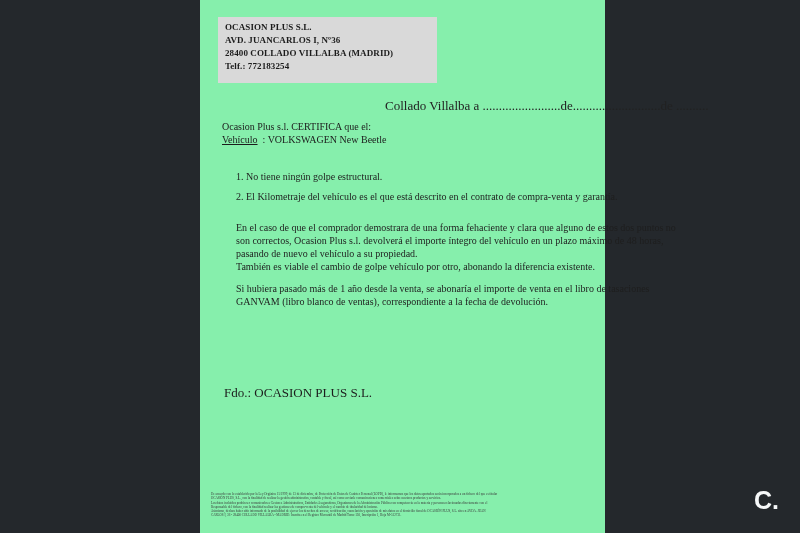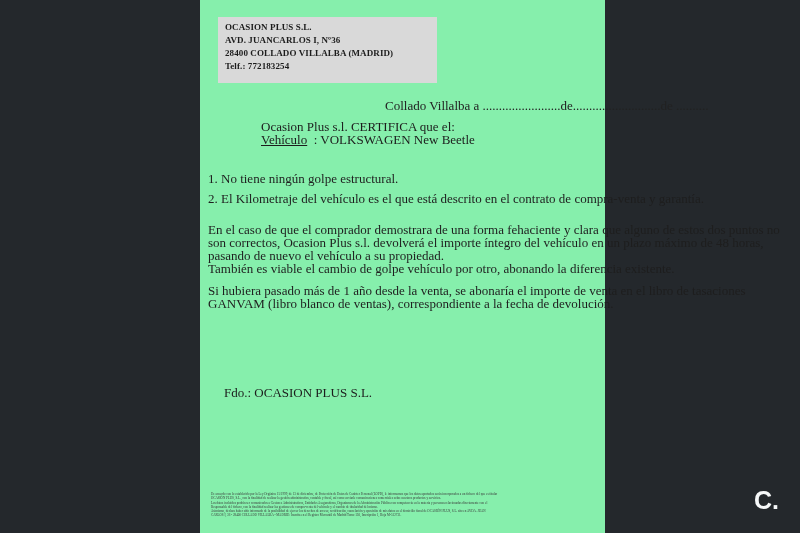--- a/index.html
+++ b/index.html
@@ -18,25 +18,25 @@
     font-weight:bold;font-size:9px;line-height:13px;
     padding:4px 0 0 7px;box-sizing:border-box;
     letter-spacing:.1px;
   }
   .date-line{
     position:absolute;left:185px;top:98px;
     font-size:13px;white-space:nowrap;color:#222;
   }
   .cert-block{
     position:absolute;left:22px;top:121px;
-    font-size:13px;line-height:12.5px;white-space:nowrap;margin-left:39px;
+    font-size:10px;line-height:12.5px;white-space:nowrap;
   }
   .cert-block .lbl{text-decoration:underline;}
   .body-line{
-    position:absolute;left:8px;font-size:13px;white-space:nowrap;color:#1e1e1e;
+    position:absolute;left:36px;font-size:10px;white-space:nowrap;color:#1e1e1e;
   }
   .sig{
     position:absolute;left:24px;top:385px;font-size:13px;white-space:nowrap;
   }
   .fine-print{
     position:absolute;left:11px;top:492px;width:393px;height:30px;overflow:hidden;
   }
   .fine-print-inner{
     width:985px;transform:scale(0.4);transform-origin:0 0;
     font-size:8px;line-height:10.8px;color:#3a3a3a;white-space:nowrap;

